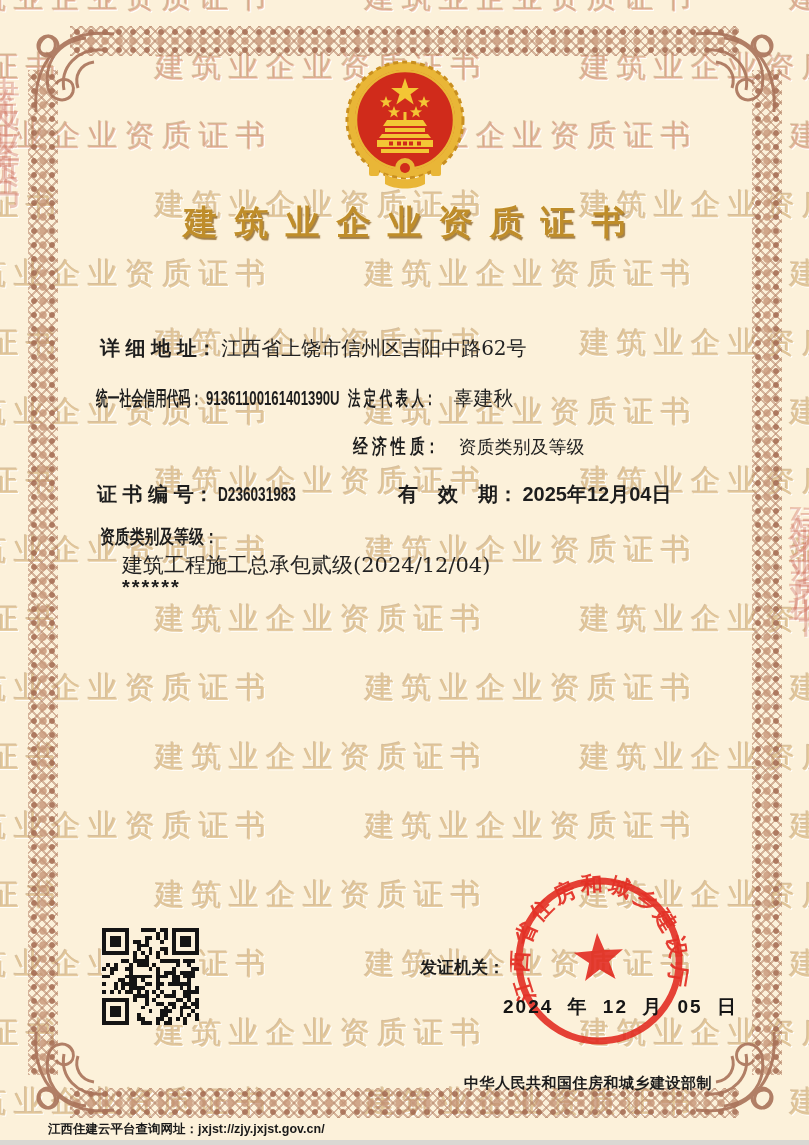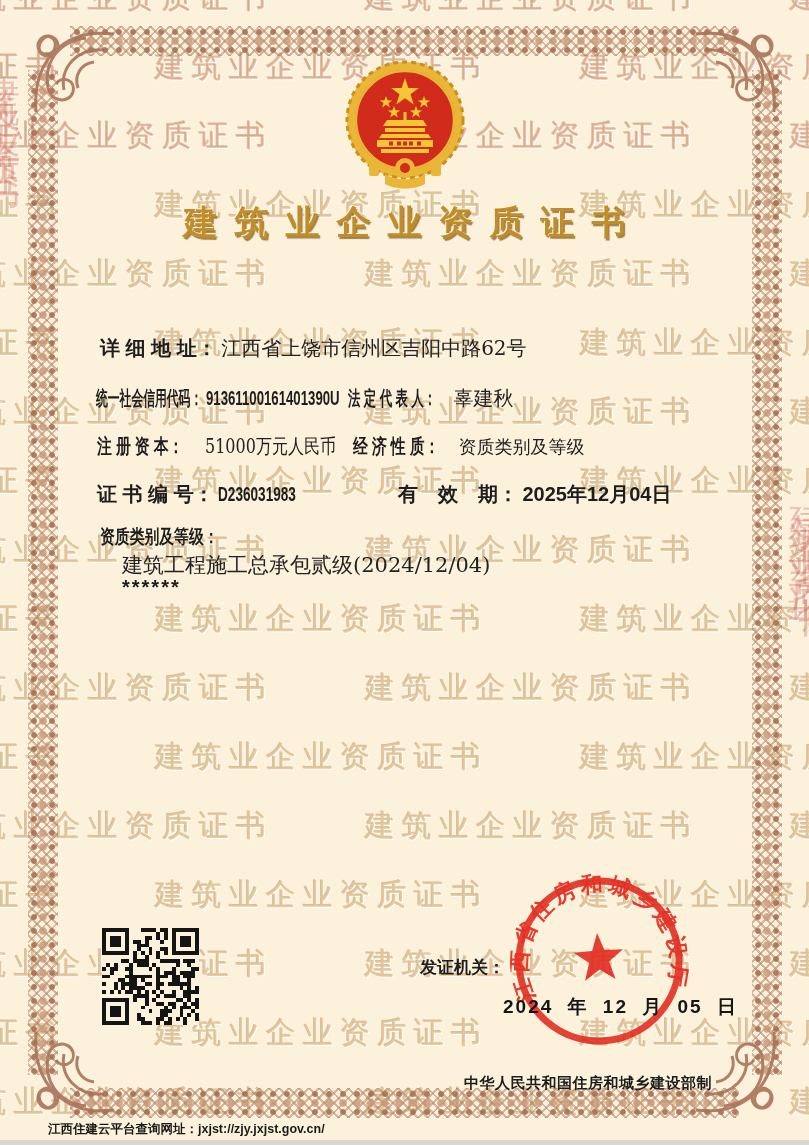--- a/index.html
+++ b/index.html
@@ -210,24 +210,20 @@
       <span class="cw" style="width:106px"><span class="lab ci" style="transform:scaleX(.59)">统一社会信用代码：</span></span>
       <span class="cw" style="width:134px"><span class="num ci" style="transform:scaleX(.66)">91361100161401390U</span></span>
     </span>
     <span class="c2" style="left:348px">
       <span class="cw" style="width:101px"><span class="lab ci" style="transform:scaleX(.62)">法 定 代 表 人：</span></span>
       <span class="kai">辜建秋</span>
     </span>
   </div>
 
   <div class="row" style="top:433px">
-    <span class="c1" style="left:97px">
-      <span class="cw" style="width:104px"><span class="lab ci" style="transform:scaleX(.74)">注 册 资 本：</span></span>
-      <span class="cw" style="width:122px"><span class="kai ci" style="transform:scaleX(.8)">51000万元人民币</span></span>
-    </span>
     <span class="c2" style="left:353px">
       <span class="cw" style="width:101px"><span class="lab ci" style="transform:scaleX(.74)">经 济 性 质：</span></span>
       <span class="kai" style="font-size:18px">资质类别及等级</span>
     </span>
   </div>
 
   <div class="row" style="top:481px">
     <span class="c1" style="left:97px">
       <span class="lab">证 书 编 号：</span>
       <span class="cw" style="width:80px"><span class="num ci" style="transform:scaleX(.68)">D236031983</span></span>

